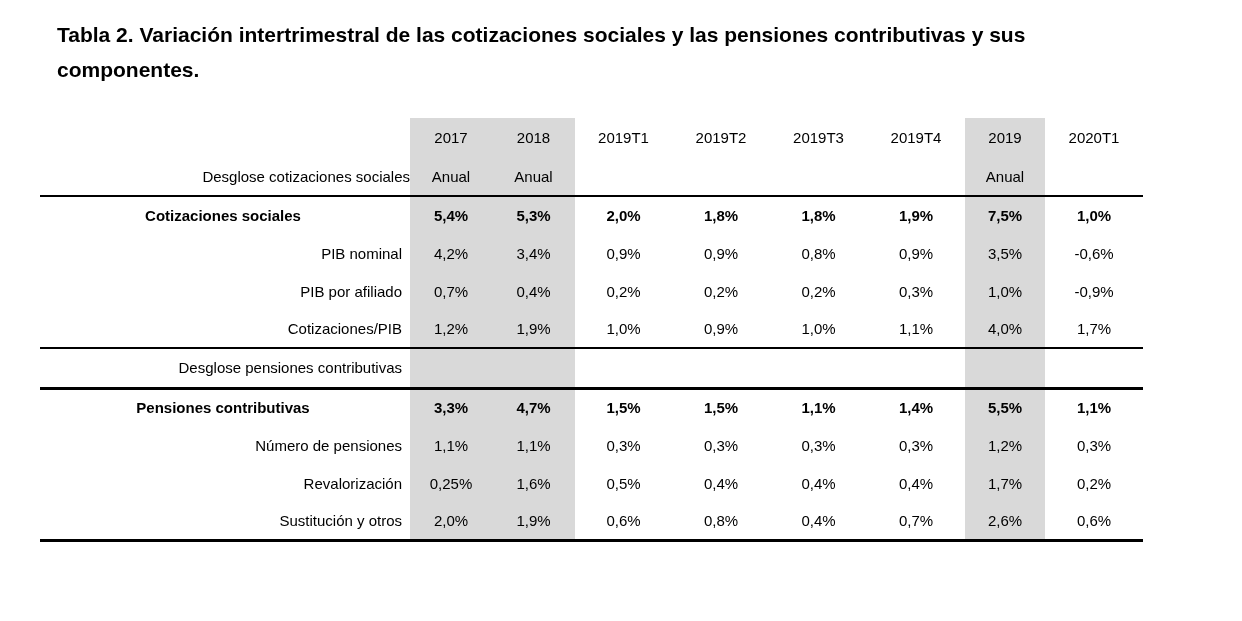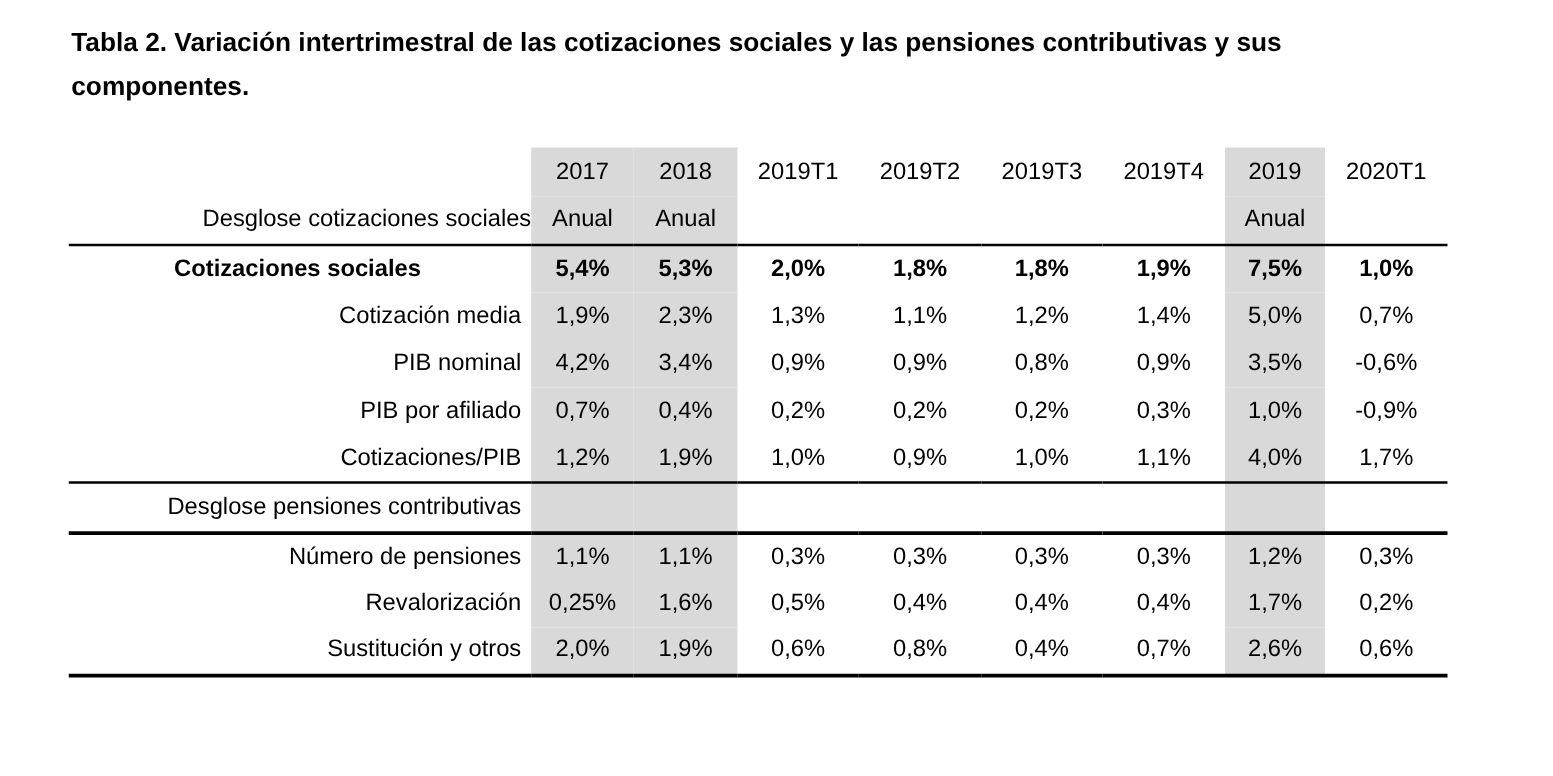--- a/index.html
+++ b/index.html
@@ -17,25 +17,25 @@
     position: absolute;
     left: 57px; top: 17px;
     width: 1115px;
     font-size: 21px;
     font-weight: bold;
     line-height: 35px;
     color: var(--ink);
   }
   table.data-table {
     position: absolute;
-    left: 55px; top: 118px;
+    left: 40px; top: 118px;
     width: 1103px;
     border-collapse: collapse;
     table-layout: fixed;
-    font-size: 19px;
+    font-size: 15px;
   }
   th, td { vertical-align: middle; font-weight: normal; padding: 0; }
   thead tr { height: 39px; }
   thead tr.header-sub { border-bottom: 2px solid var(--ink); }
   tbody tr { height: 38px; }
   tbody tr.section-row {
     height: 40px;
     border-top: 2px solid var(--ink);
     border-bottom: 3px solid var(--ink);
   }
@@ -96,31 +96,20 @@
           <td class="value-cell shaded">5,4%</td>
           <td class="value-cell shaded">5,3%</td>
           <td class="value-cell">2,0%</td>
           <td class="value-cell">1,8%</td>
           <td class="value-cell">1,8%</td>
           <td class="value-cell">1,9%</td>
           <td class="value-cell shaded">7,5%</td>
           <td class="value-cell">1,0%</td>
         </tr>
         <tr>
-          <td class="label-cell">Cotización media</td>
-          <td class="value-cell shaded">1,9%</td>
-          <td class="value-cell shaded">2,3%</td>
-          <td class="value-cell">1,3%</td>
-          <td class="value-cell">1,1%</td>
-          <td class="value-cell">1,2%</td>
-          <td class="value-cell">1,4%</td>
-          <td class="value-cell shaded">5,0%</td>
-          <td class="value-cell">0,7%</td>
-        </tr>
-        <tr>
           <td class="label-cell">PIB nominal</td>
           <td class="value-cell shaded">4,2%</td>
           <td class="value-cell shaded">3,4%</td>
           <td class="value-cell">0,9%</td>
           <td class="value-cell">0,9%</td>
           <td class="value-cell">0,8%</td>
           <td class="value-cell">0,9%</td>
           <td class="value-cell shaded">3,5%</td>
           <td class="value-cell">-0,6%</td>
         </tr>
@@ -150,20 +139,31 @@
           <td class="label-cell section-label">Desglose pensiones contributivas</td>
           <td class="value-cell shaded"></td>
           <td class="value-cell shaded"></td>
           <td class="value-cell"></td>
           <td class="value-cell"></td>
           <td class="value-cell"></td>
           <td class="value-cell"></td>
           <td class="value-cell shaded"></td>
           <td class="value-cell"></td>
         </tr>
+        <tr class="total-row">
+          <td class="label-cell">Pensiones contributivas</td>
+          <td class="value-cell shaded">3,3%</td>
+          <td class="value-cell shaded">4,7%</td>
+          <td class="value-cell">1,5%</td>
+          <td class="value-cell">1,5%</td>
+          <td class="value-cell">1,1%</td>
+          <td class="value-cell">1,4%</td>
+          <td class="value-cell shaded">5,5%</td>
+          <td class="value-cell">1,1%</td>
+        </tr>
         <tr>
           <td class="label-cell">Número de pensiones</td>
           <td class="value-cell shaded">1,1%</td>
           <td class="value-cell shaded">1,1%</td>
           <td class="value-cell">0,3%</td>
           <td class="value-cell">0,3%</td>
           <td class="value-cell">0,3%</td>
           <td class="value-cell">0,3%</td>
           <td class="value-cell shaded">1,2%</td>
           <td class="value-cell">0,3%</td>

